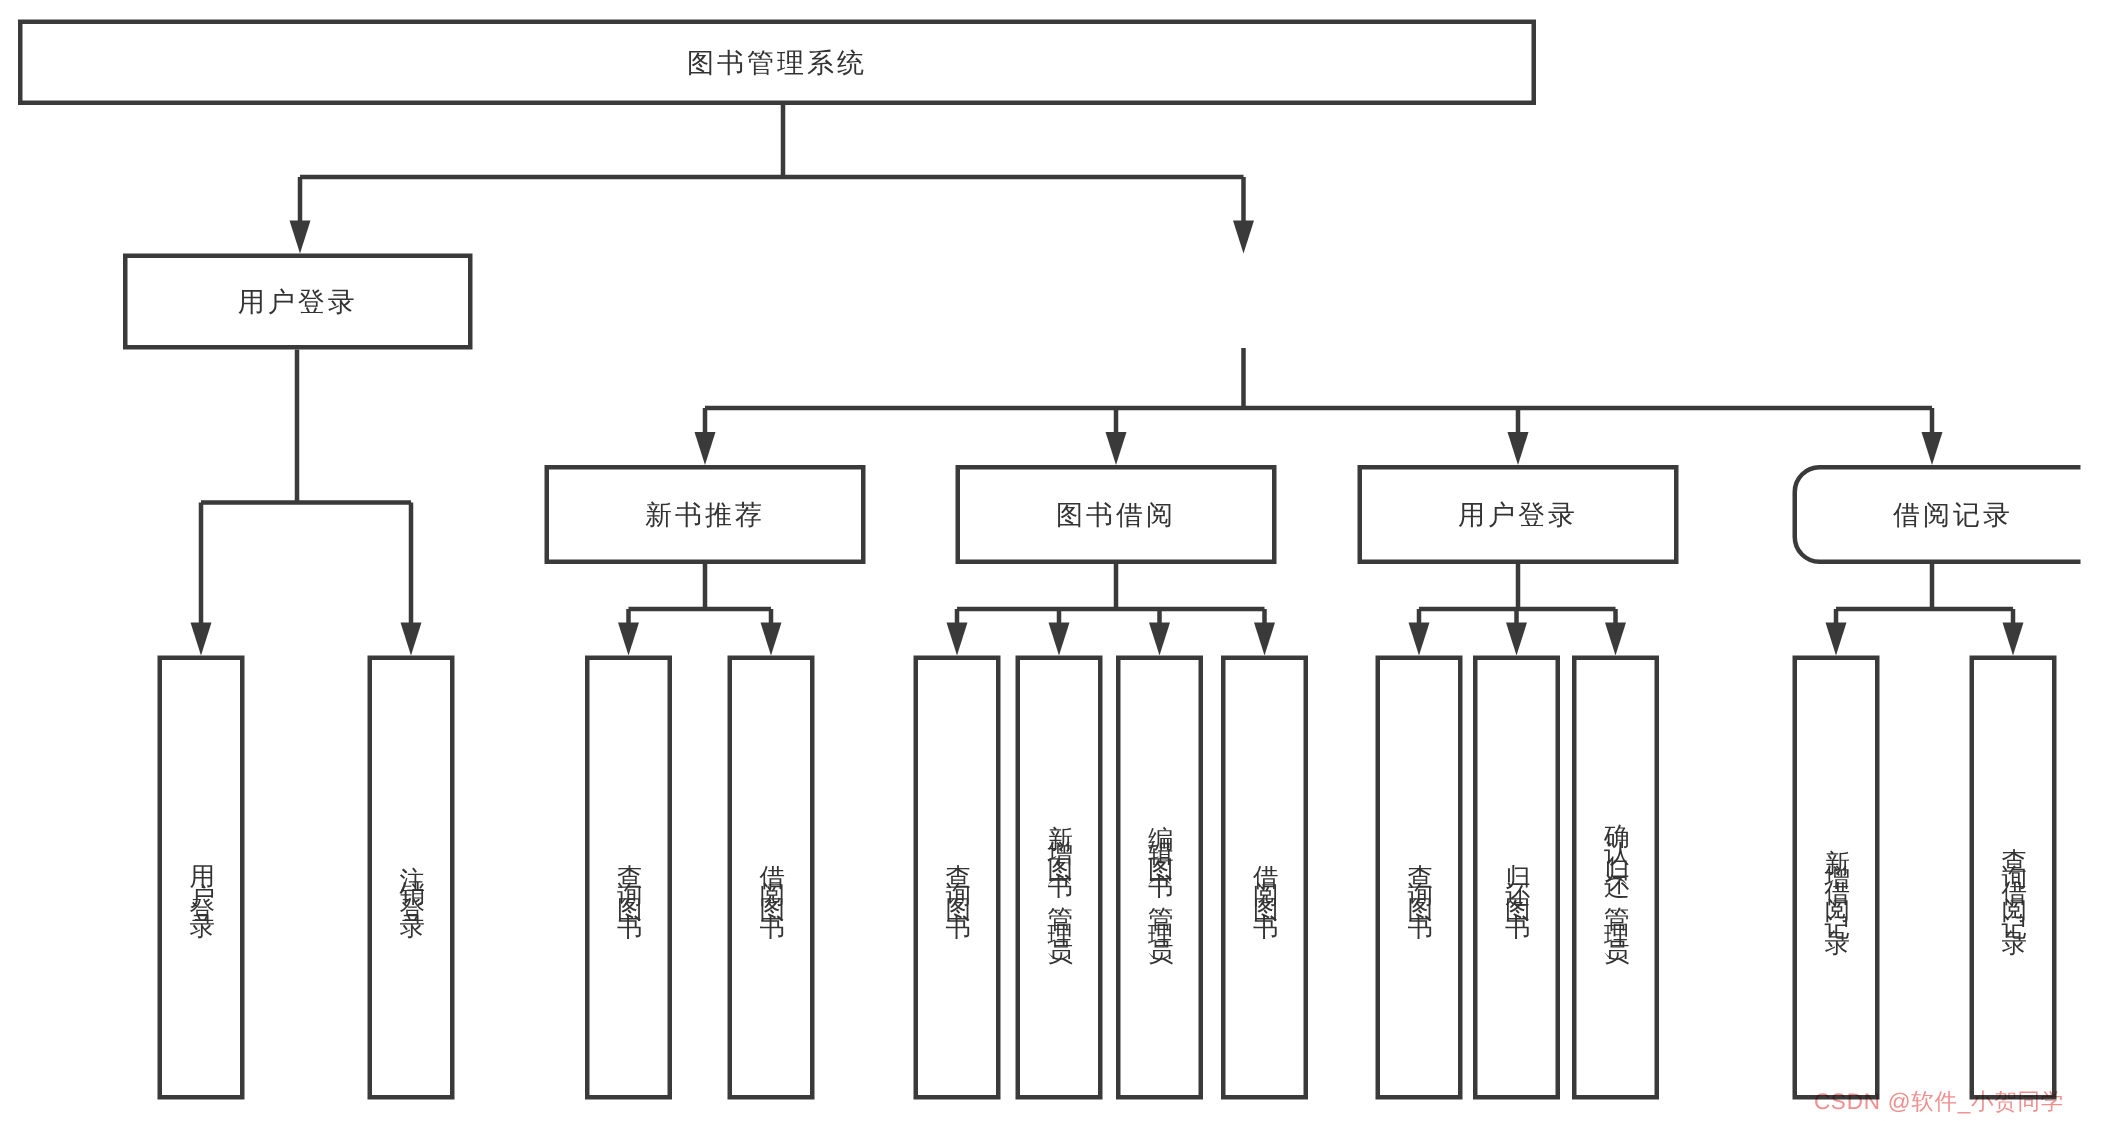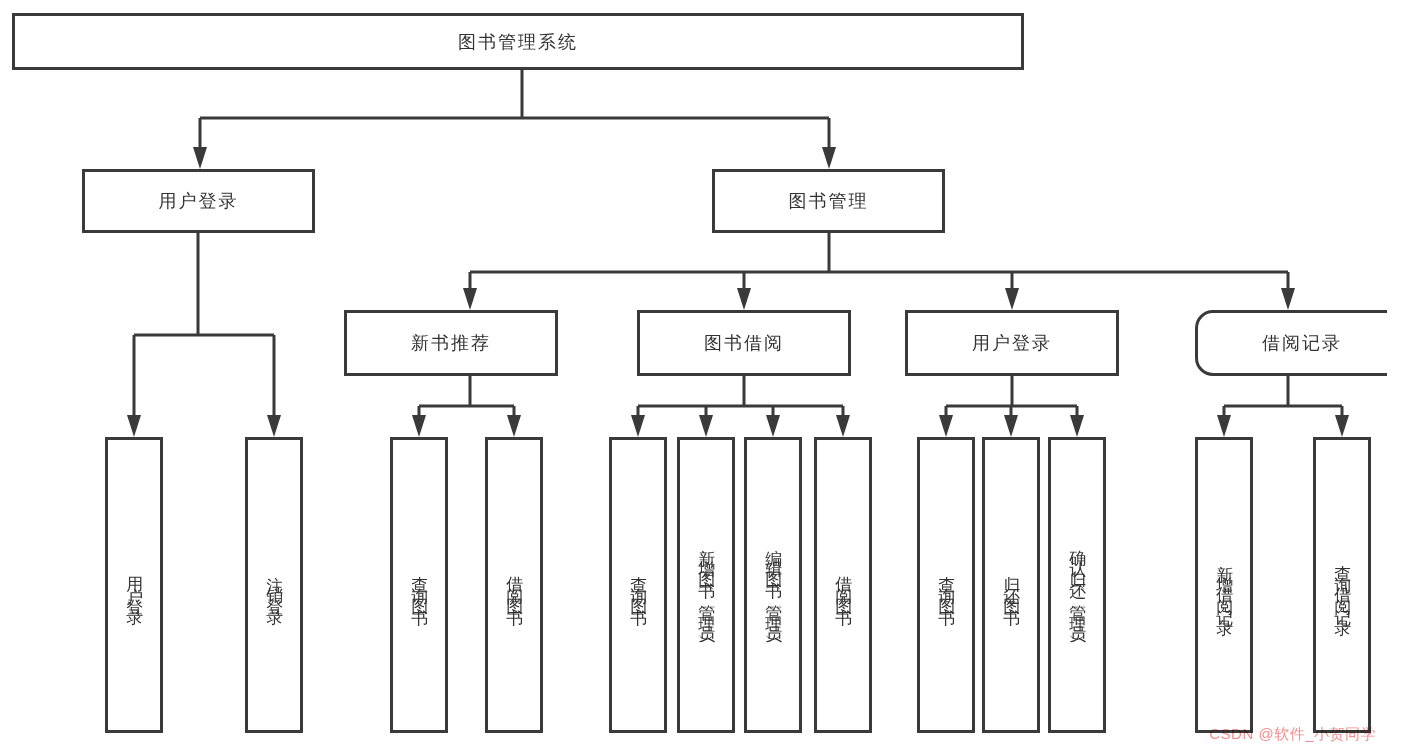--- a/index.html
+++ b/index.html
@@ -118,23 +118,22 @@
       <polygon points="1004,415 1018,415 1011,437"></polygon>
       <polygon points="1070,415 1084,415 1077,437"></polygon>
       <polygon points="1217,415 1231,415 1224,437"></polygon>
       <polygon points="1335,415 1349,415 1342,437"></polygon>
     </g>
   </svg>
 
   <div class="box root-box">图书管理系统</div>
 
   <div class="box l2-box" style="left:82px;">用户登录</div>
-  <div class="box l2-box" style="left:712px;">图书管理</div>
 
-  <div class="box l3-box" style="left:344px;">新书推荐</div>
+  <div class="box l3-box" style="left:363px;">新书推荐</div>
   <div class="box l3-box" style="left:637px;">图书借阅</div>
   <div class="box l3-box" style="left:905px;">用户登录</div>
   <div class="box l3-box" style="left:1195px;border-radius:18px;">借阅记录</div>
 
   <div class="leaf" style="left:105px;">用户登录</div>
   <div class="leaf" style="left:245px;">注销登录</div>
 
   <div class="leaf" style="left:390px;">查询图书</div>
   <div class="leaf" style="left:485px;">借阅图书</div>
 

